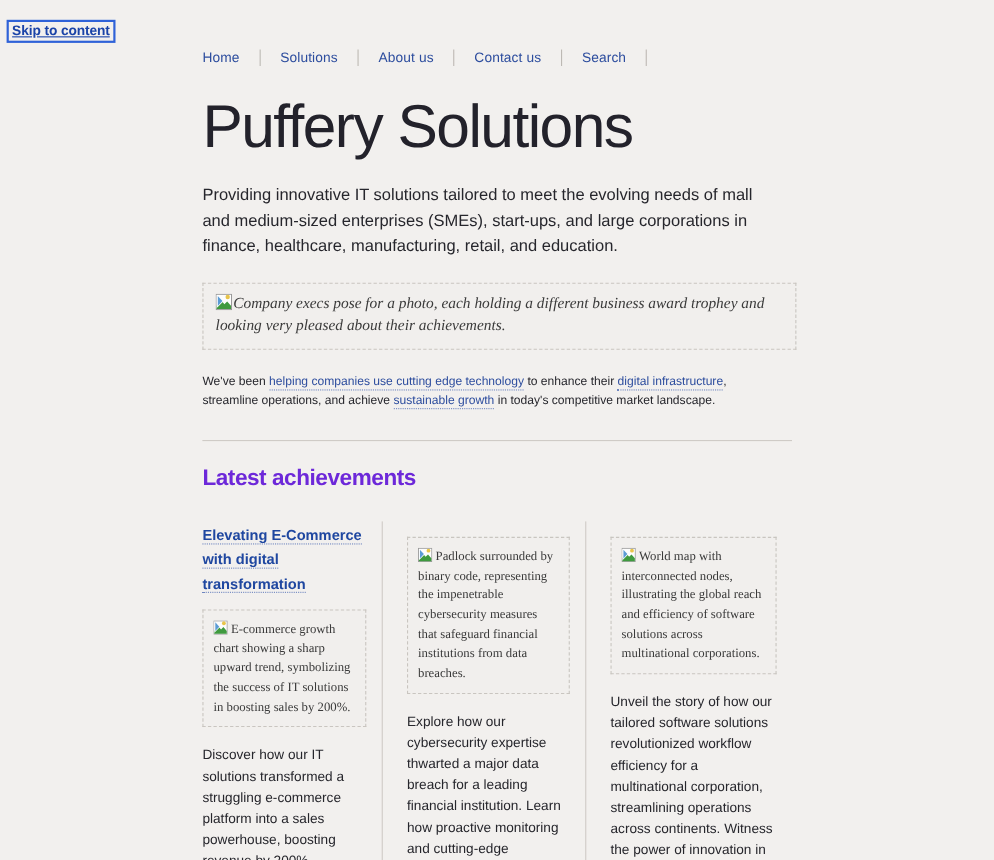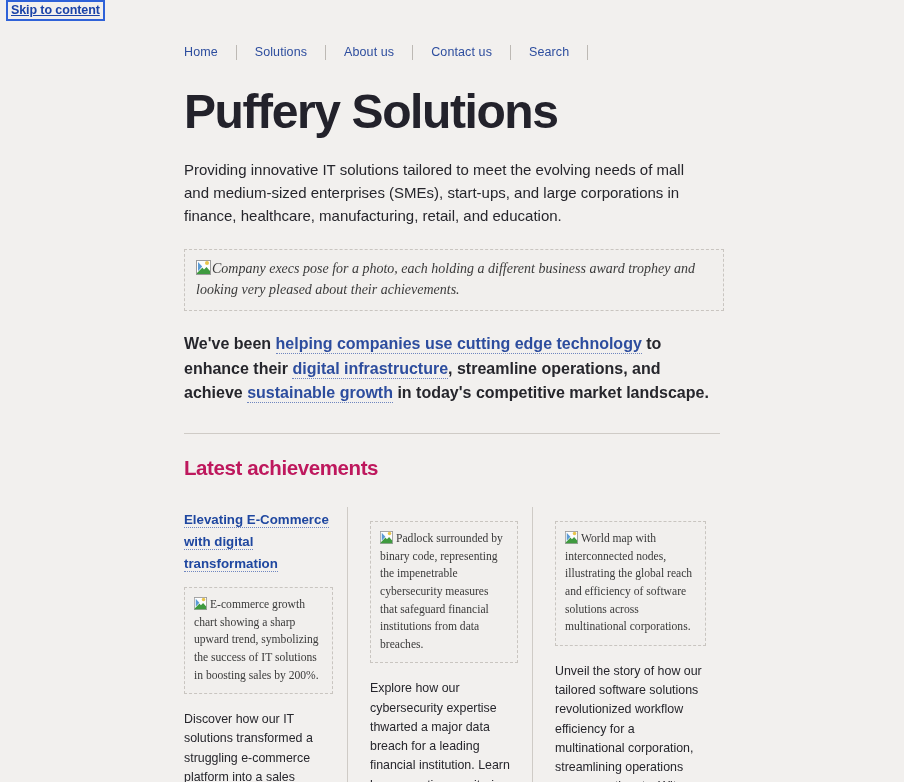--- a/index.html
+++ b/index.html
@@ -7,21 +7,21 @@
     margin: 0; padding: 0;
     width: 904px; height: 782px;
     background: #f2f0ee;
     font-family: "Liberation Sans", sans-serif;
     overflow: hidden;
   }
 
   
   .skip-link {
     position: absolute;
-    left: 6px; top: 0;
+    left: 6px; top: 18px;
     display: inline-block;
     padding: 1px 3px 2px 3px;
     font-size: 12.5px;
     font-weight: bold;
     color: #1a43a8;
     text-decoration: underline;
     background: #f2f0ee;
     border: 2px solid #2f62d8;
     line-height: 1.15;
     letter-spacing: -0.1px;
@@ -56,23 +56,23 @@
     display: inline-block;
     width: 1px;
     height: 15px;
     background: #bdb9b4;
     margin: 0 18px;
   }
 
   
   h1.hero-title {
     margin: 27px 0 0 0;
-    font-size: 48px;
+    font-size: 55px;
     line-height: 1.05;
-    font-weight: bold;
+    font-weight: normal;
     color: #23222b;
     letter-spacing: -1.4px;
   }
   p.hero-intro {
     margin: 22px 0 0 0;
     font-size: 15px;
     line-height: 1.53;
     color: #26262c;
     max-width: 500px;
   }
@@ -91,46 +91,45 @@
   .broken-img.hero { width: 540px; font-style: italic; }
   .broken-glyph {
     display: inline-block;
     width: 15px; height: 15px;
     vertical-align: -2px;
     margin-right: 1px;
   }
 
   p.hero-links {
     margin: 21px 0 0 0;
-    font-size: 16px;
+    font-size: 11px;
     line-height: 1.55;
     color: #26262c;
     max-width: 530px;
-    font-weight: bold;
   }
 
   a.dotted {
     color: #2d4d9e;
     text-decoration: none;
     border-bottom: 1px dotted #6f86bf;
     padding-bottom: 1px;
     cursor: pointer;
   }
 
   
   .rule {
     margin-top: 27px;
     border-top: 1px solid #cfcbc6;
     width: 536px;
   }
   h2.section-title {
     margin: 22px 0 0 0;
     font-size: 20.5px;
     font-weight: bold;
-    color: #be185d;
+    color: #6d28d9;
     letter-spacing: -0.4px;
   }
 
   
   .cards {
     margin-top: 27px;
     display: flex;
     width: 536px;
   }
   .card {

